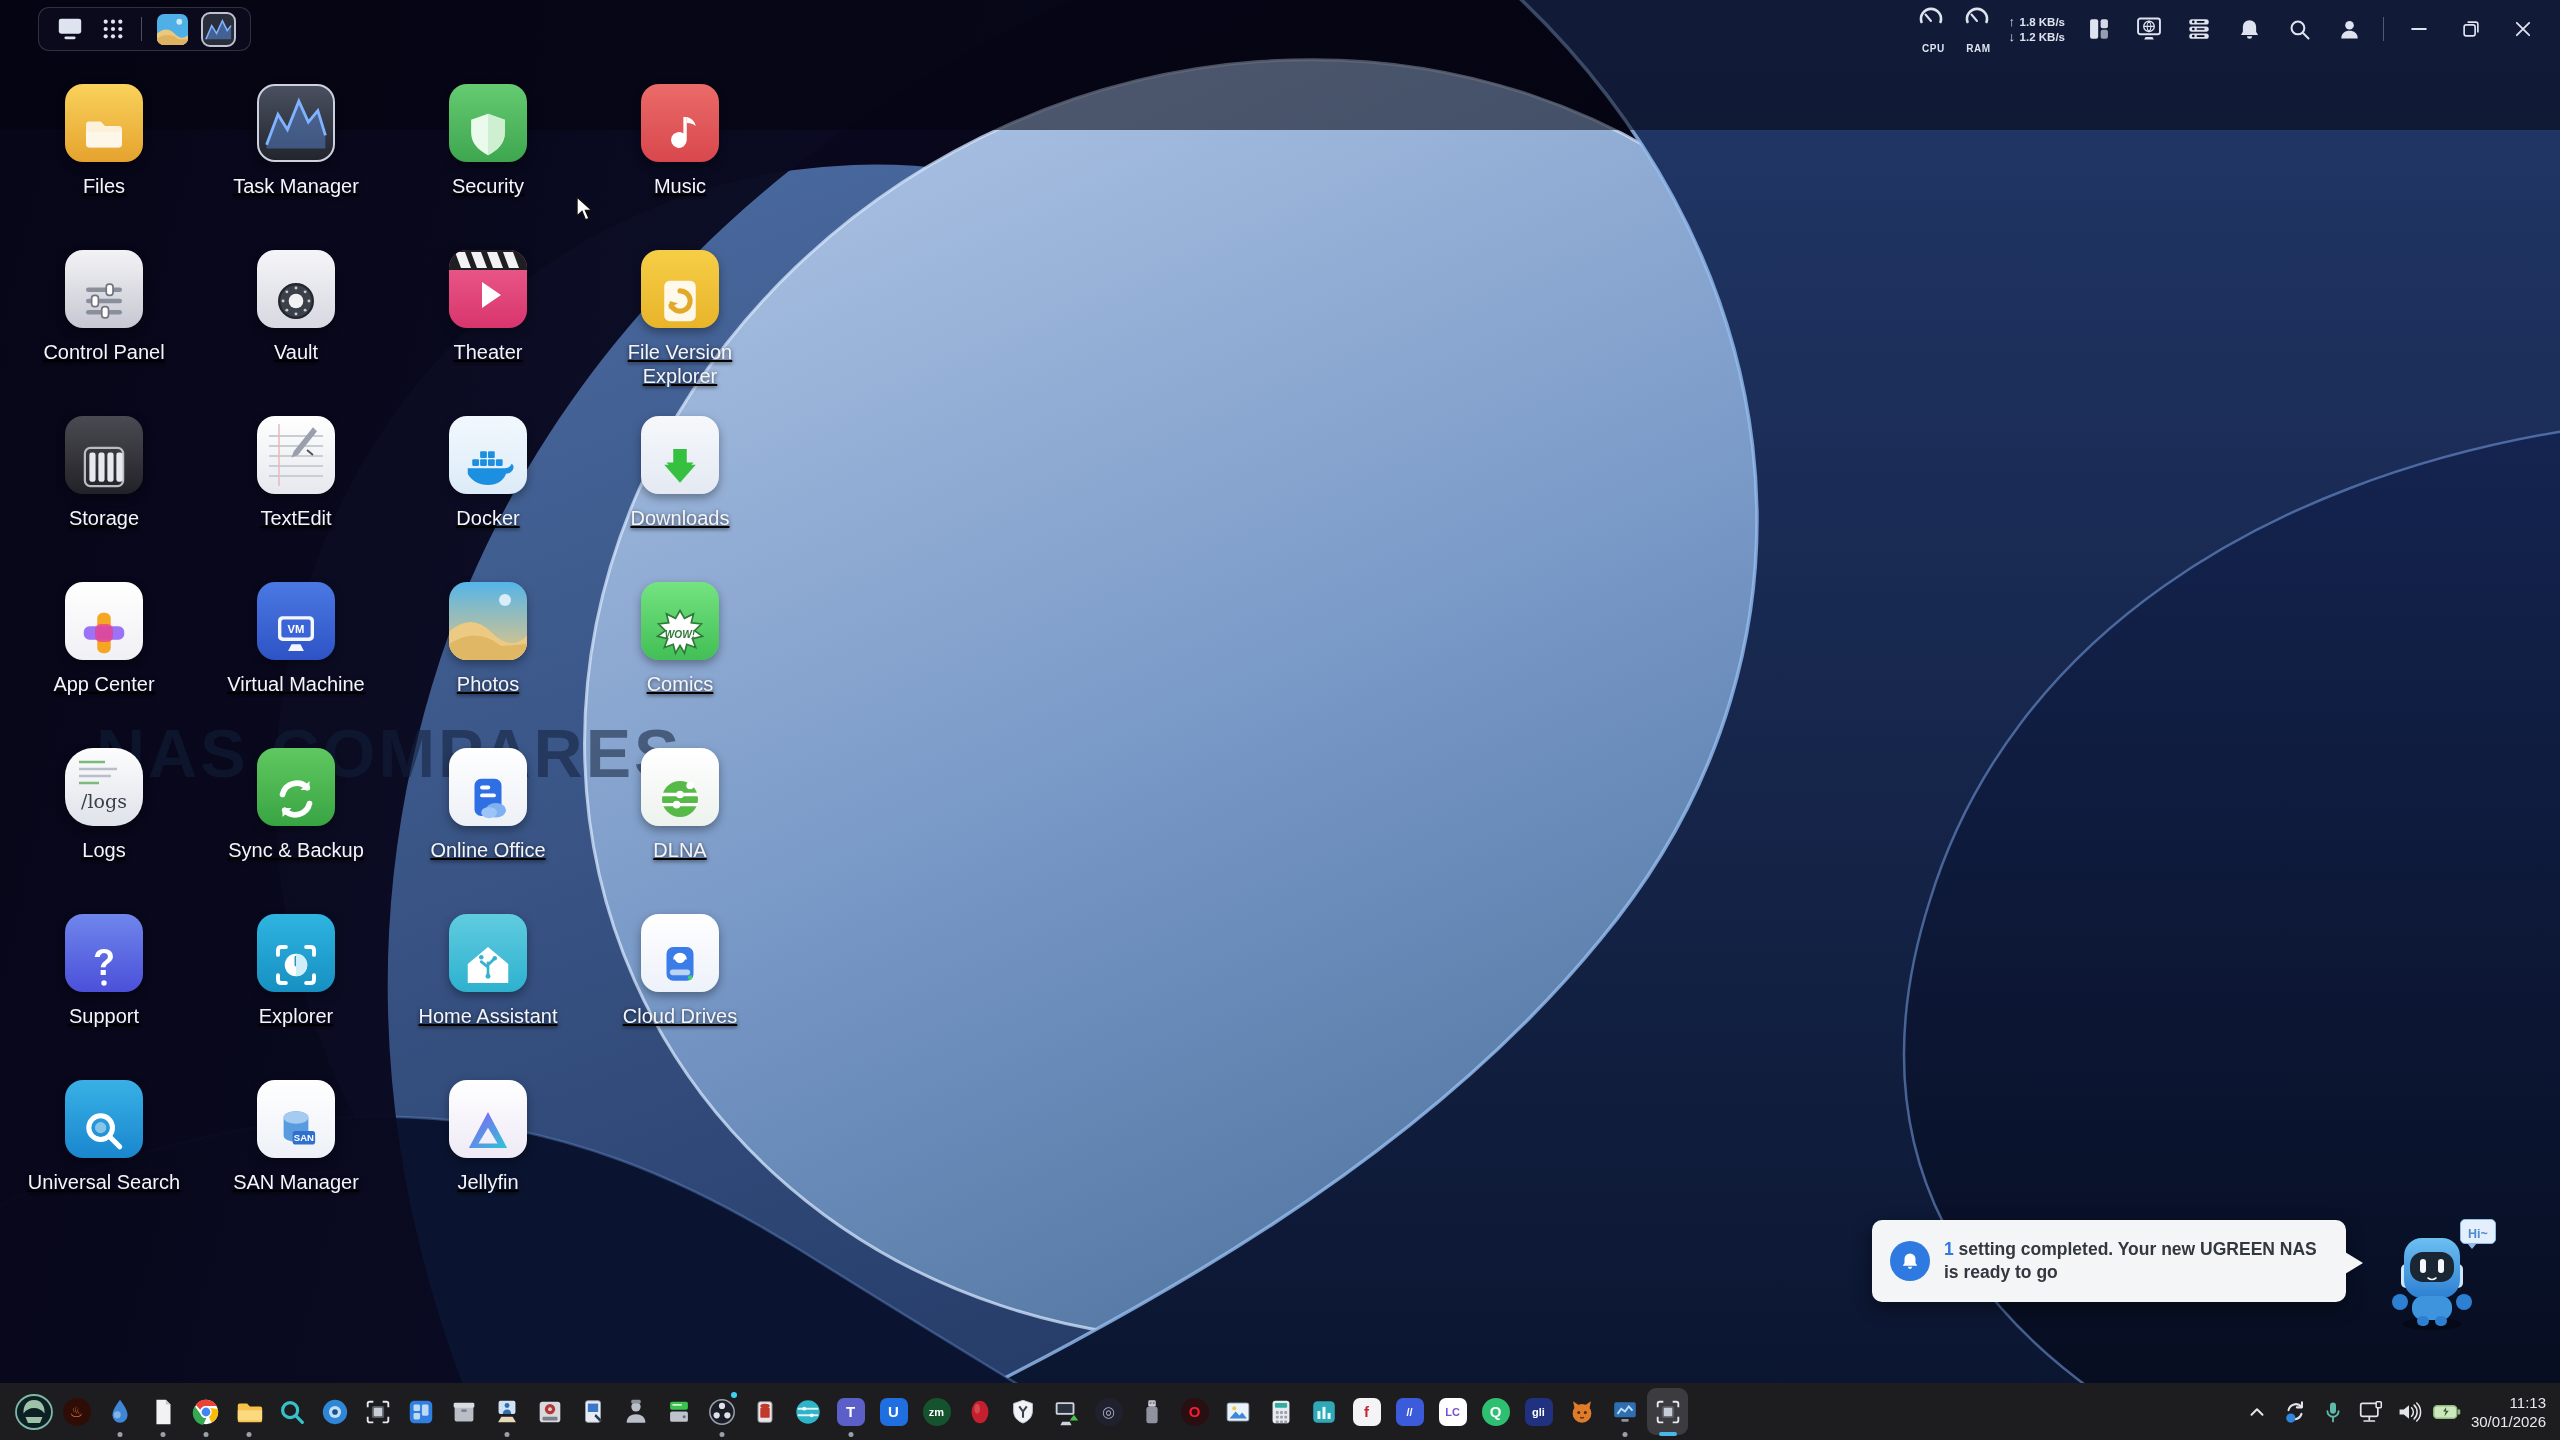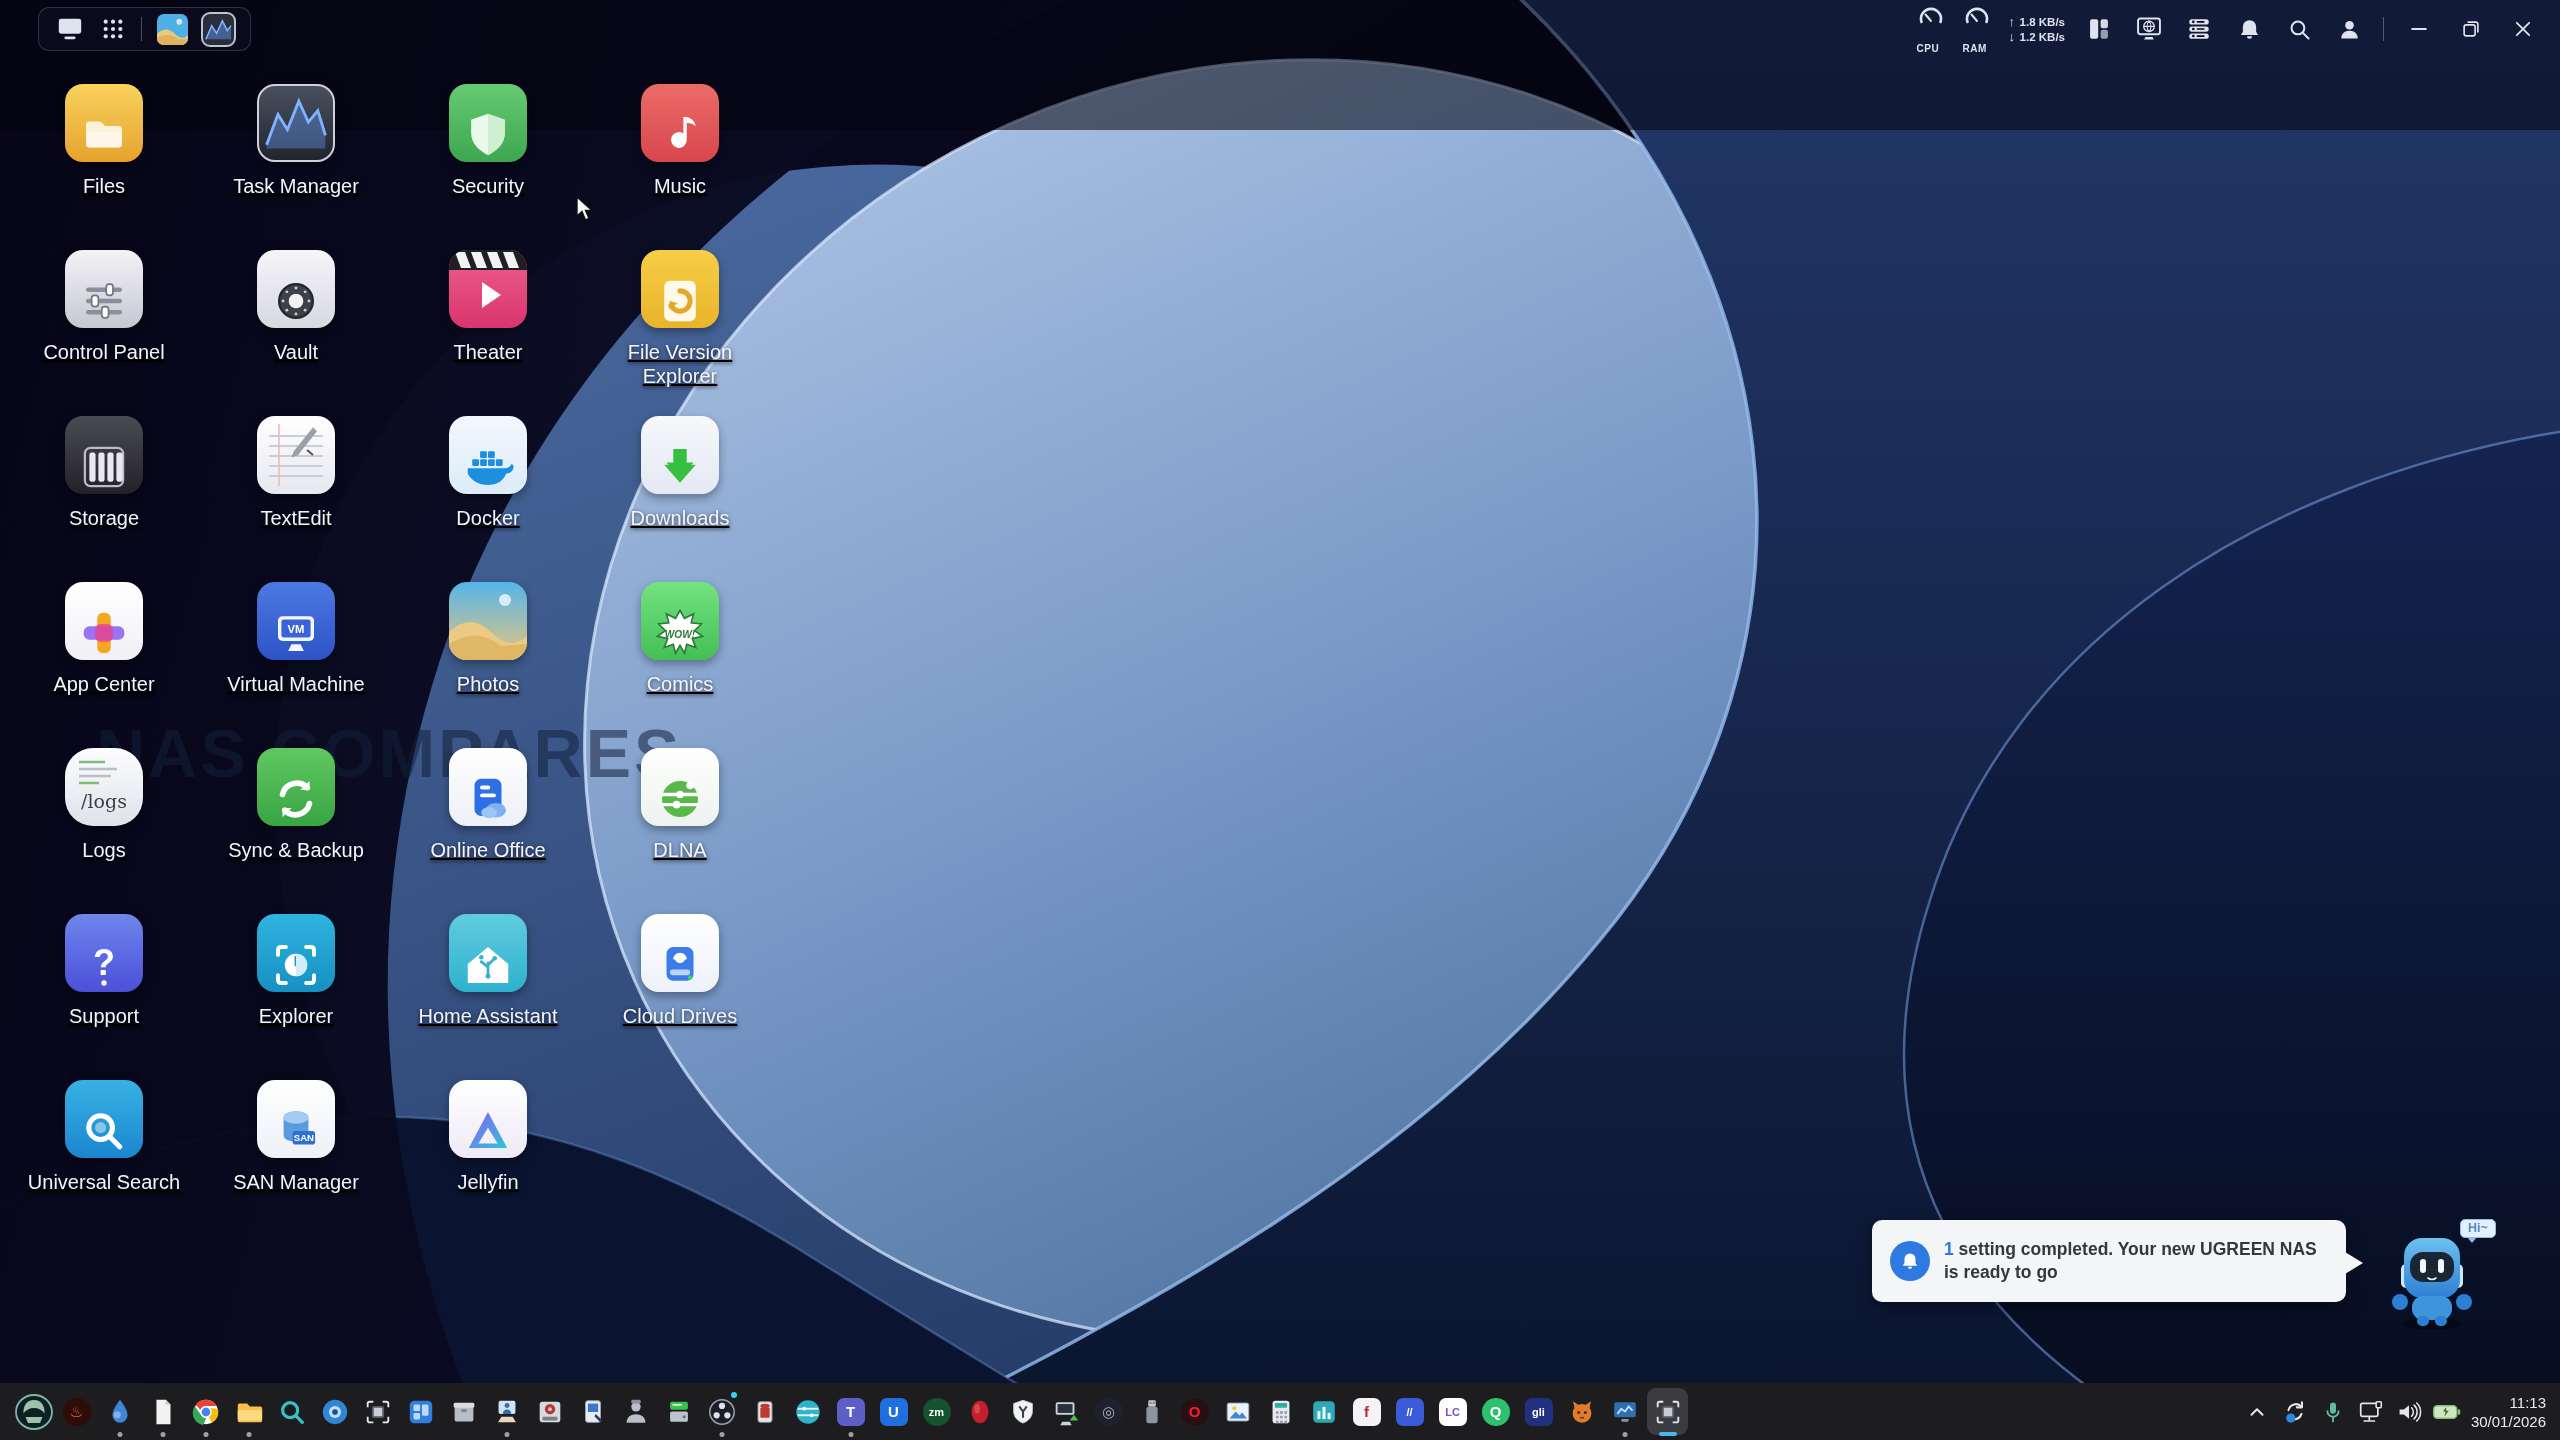--- a/index.html
+++ b/index.html
@@ -23,21 +23,21 @@
     border-radius:11px; }
   .topbar-left .ic svg { display:block; }
   .vdiv { width:1px; height:24px; background:rgba(255,255,255,0.28); }
   .mini-tile { width:31px; height:31px; border-radius:7px; overflow:hidden; position:relative; }
   .mini-tile svg { display:block; width:100%; height:100%; }
   .mini-tile.active { outline:2px solid rgba(225,229,240,0.85); outline-offset:0px; }
 
   
   .topbar-right { position:absolute; right:20px; top:5px; height:48px; z-index:5;
     display:flex; align-items:center; gap:18px; color:#dfe3f0; }
-  .gauge { display:flex; flex-direction:column; align-items:flex-start;gap:16px; }
+  .gauge { display:flex; flex-direction:column; align-items:flex-end;gap:16px; }
   .gauge-label { font-size:10px; font-weight:bold; margin-top:-3px; letter-spacing:0.5px; }
   .speeds { display:flex; flex-direction:column; justify-content:center; gap:1px;
     font-size:11.5px; font-weight:bold; line-height:13px; white-space:nowrap; }
   .speeds .arrow { display:inline-block; width:11px; font-size:13px; }
   .tr-ic { display:flex; align-items:center; justify-content:center; width:32px; height:32px; cursor:default; }
   .tr-ic svg { display:block; }
   .winbtn { display:flex; align-items:center; justify-content:center; width:34px; height:34px; }
 
   
   #desktop-grid { position:absolute; left:8px; top:84px; z-index:2;
@@ -63,21 +63,21 @@
     border-left:18px solid #f3f5f7; }
   .toast-bell { flex:0 0 40px; width:40px; height:40px; border-radius:50%;
     background:#2f7ae0; display:flex; align-items:center; justify-content:center; }
   .toast-text { font-size:17.5px; font-weight:bold; color:#33373e; line-height:23px; }
   .toast-text .hl { color:#2f7ae0; }
 
   
   .robot { position:absolute; left:2384px; top:1226px; z-index:21; }
   .robot-bubble { position:absolute; left:2460px; top:1219px; z-index:22;
     background:#e3effc; border:1.5px solid #8fbbe8; border-radius:5px;
-    padding:1px 7px 2px; font-size:12.5px; font-weight:bold; color:#4f8cc9; }
+    padding:7px 7px 2px; font-size:12.5px; font-weight:bold; color:#4f8cc9; }
   .robot-bubble::after { content:""; position:absolute; left:6px; bottom:-6px;
     border-left:5px solid transparent; border-right:5px solid transparent;
     border-top:6px solid #8fbbe8; }
 
   
   #taskbar { position:absolute; left:0; bottom:0; width:2560px; height:57px; z-index:40;
     background:#1d1d20; display:flex; align-items:center; }
   #taskbar-items { display:flex; align-items:center; height:100%; padding-left:12px; }
   .tb-item { width:43px; height:57px; position:relative;
     display:flex; align-items:center; justify-content:center; }

